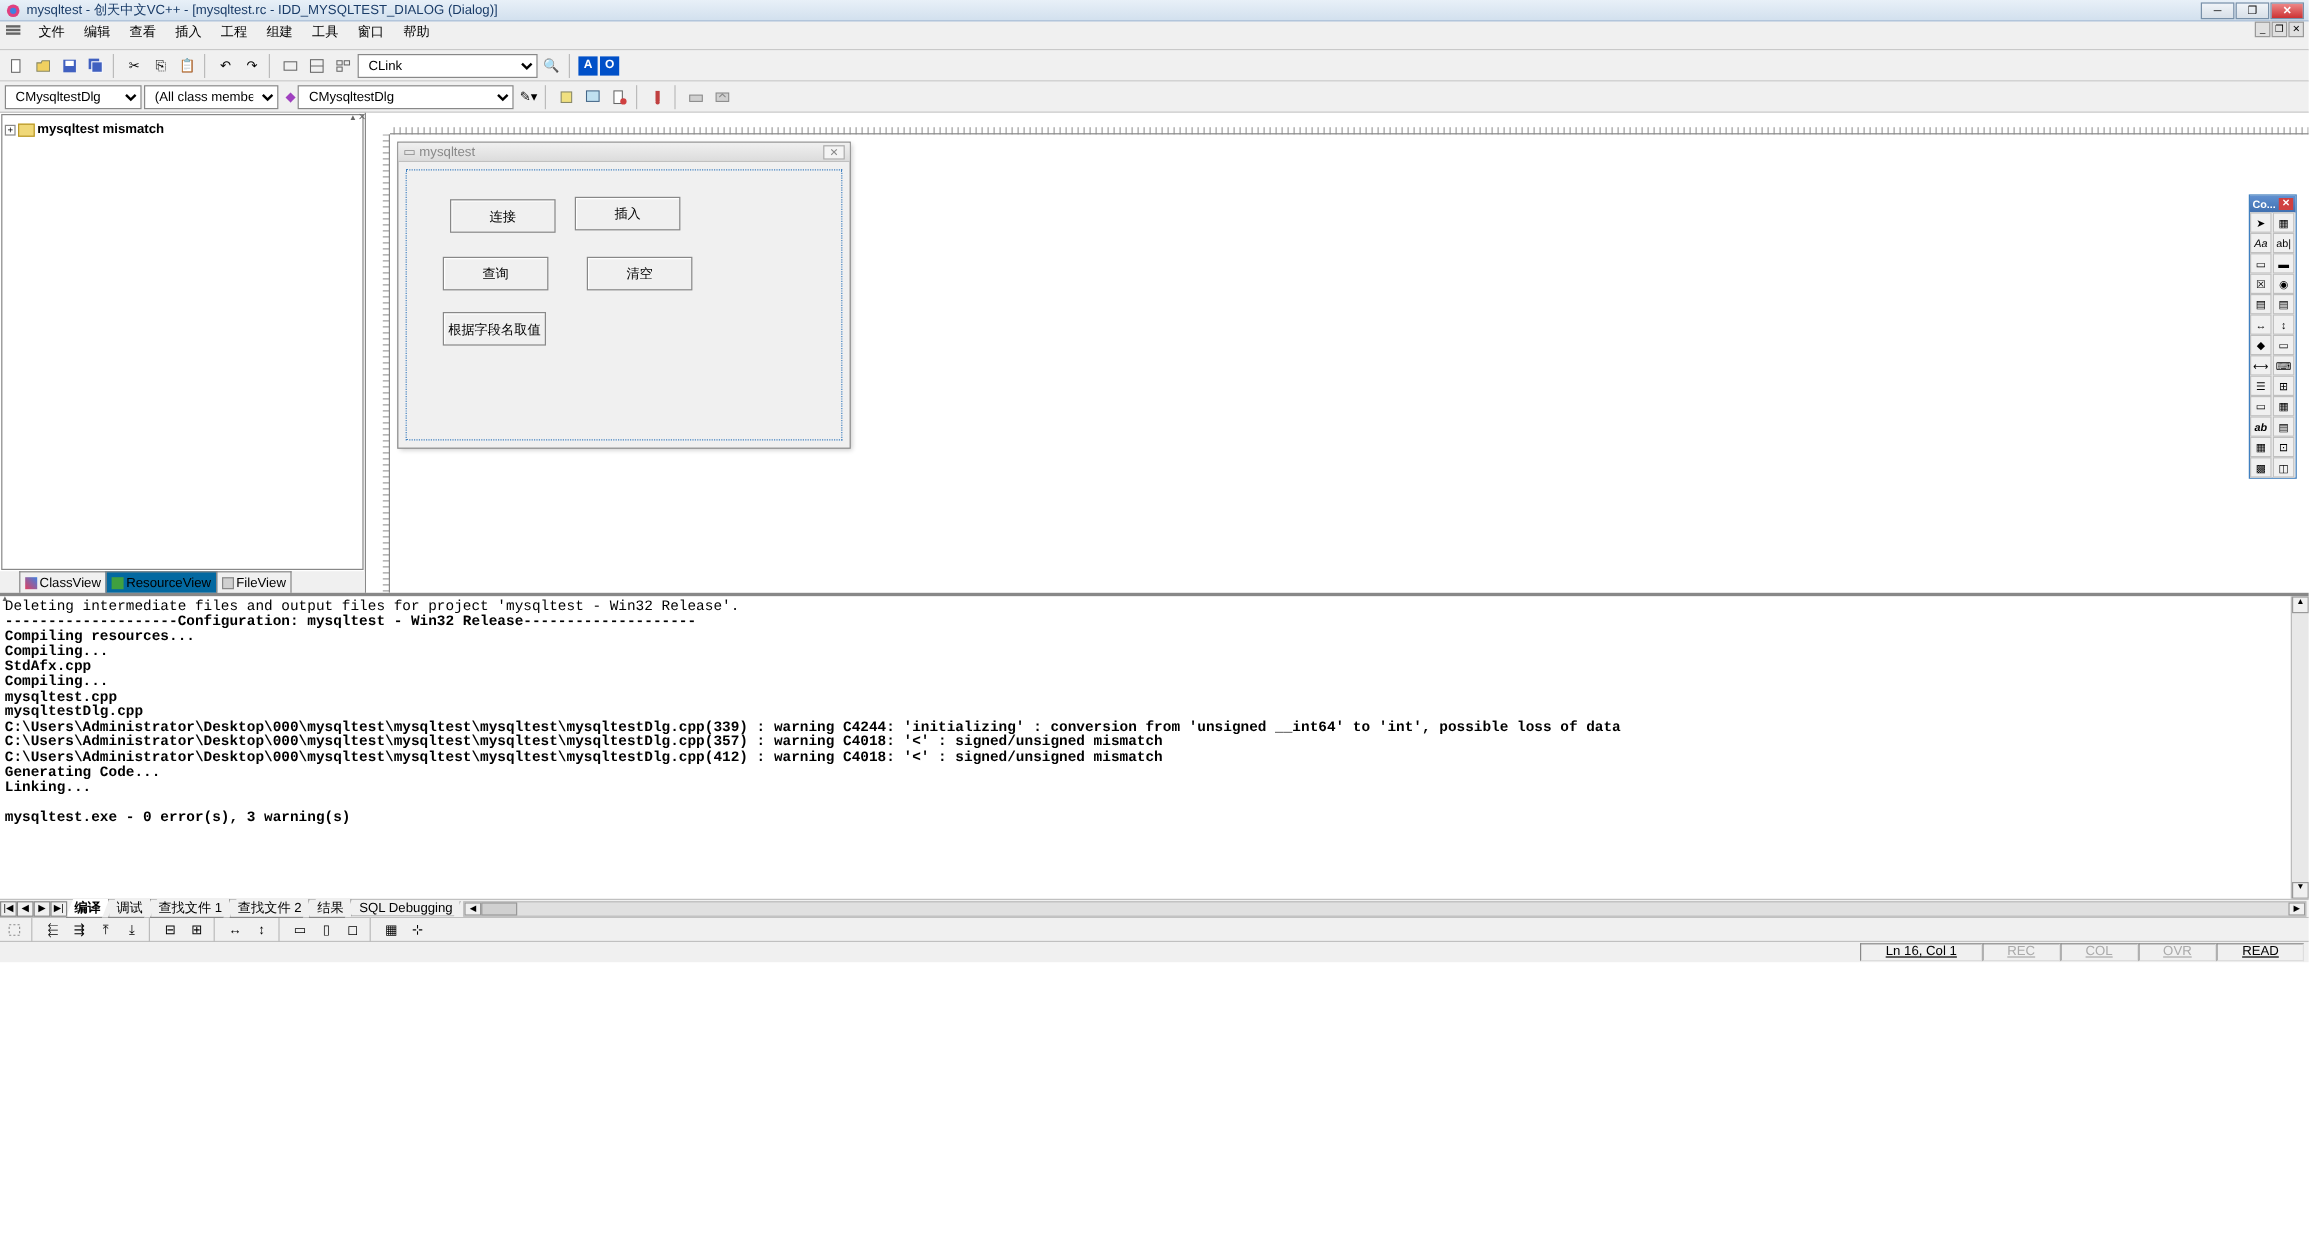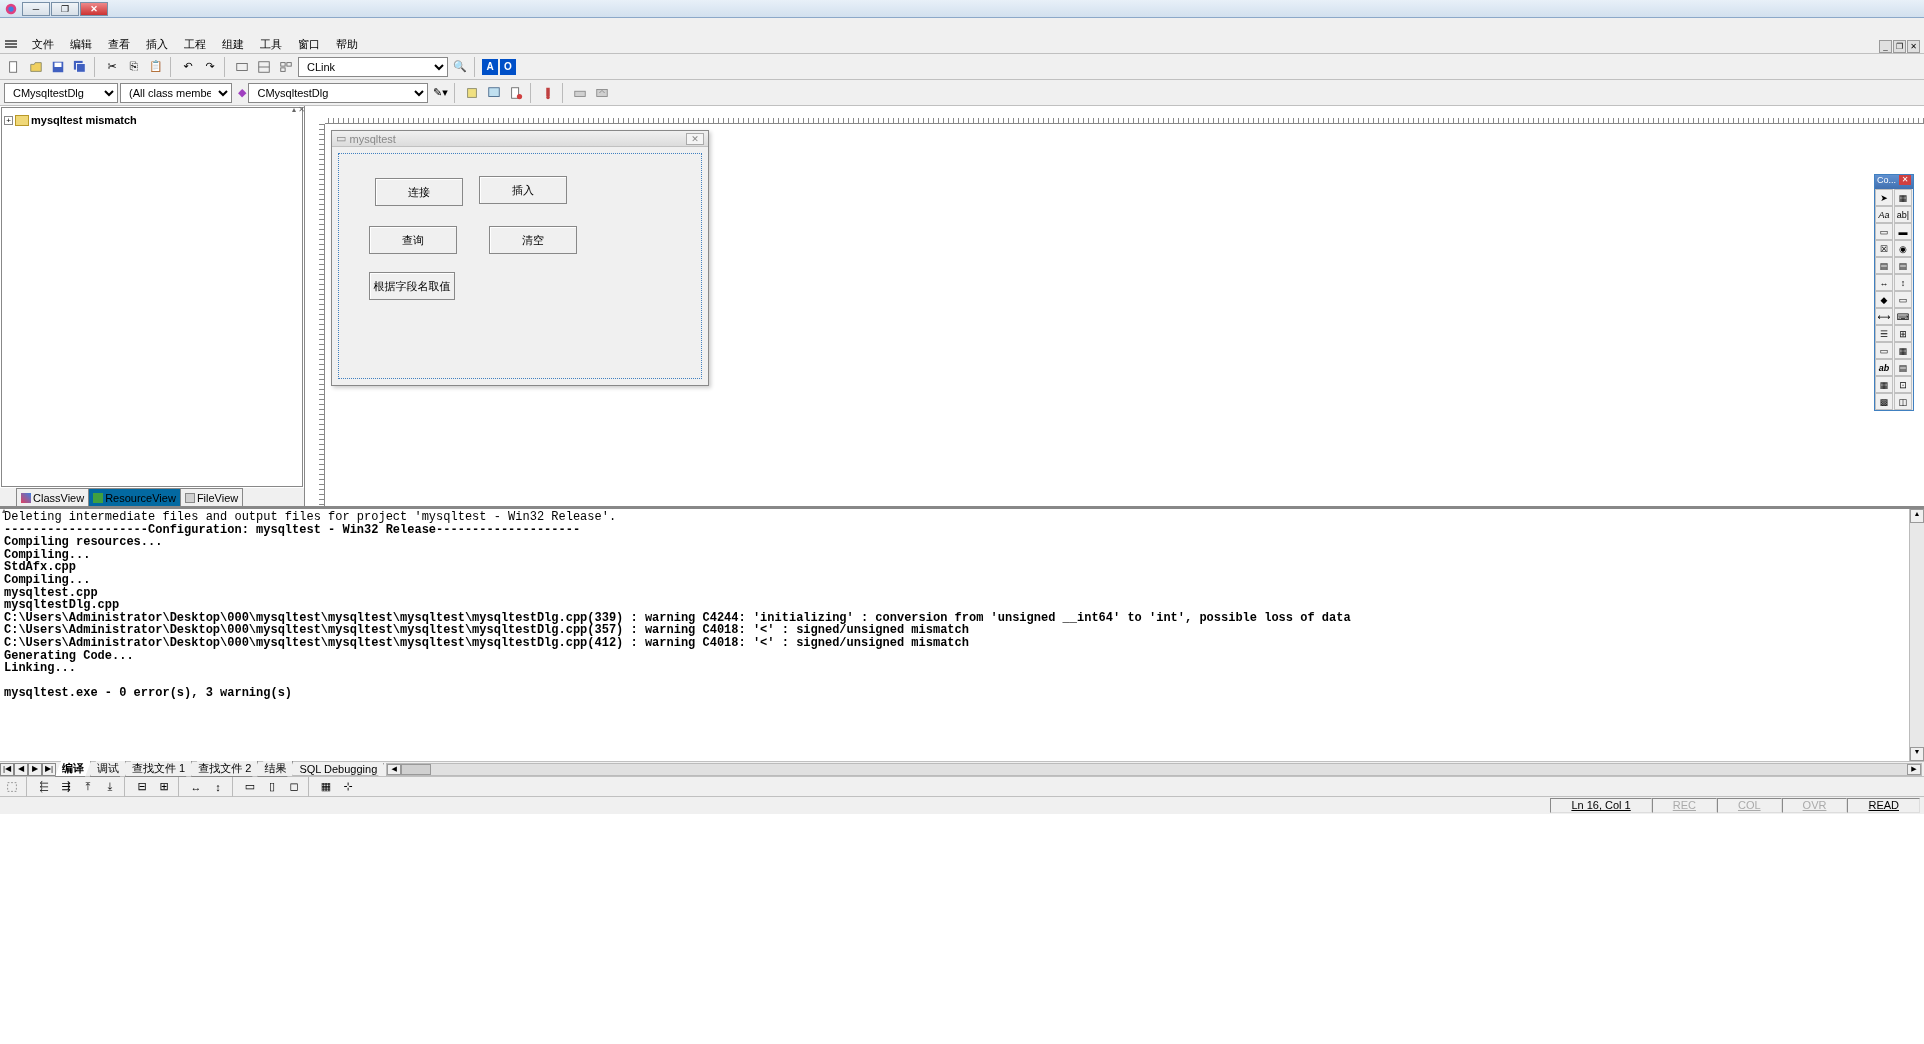--- a/index.html
+++ b/index.html
@@ -5,21 +5,21 @@
 * { box-sizing: border-box; margin: 0; padding: 0; }
 body { font-family: "Microsoft YaHei", Tahoma, sans-serif; font-size: 11px; background: #fff; overflow: hidden; }
 
 .title-bar { height: 18px; background: linear-gradient(#e8f0f8, #d2e0ee); display: flex; align-items: center; padding: 0 4px; border-bottom: 1px solid #8ca8c8; }
 .title-bar-icon { width: 14px; height: 14px; margin-right: 4px; }
 .title-text { flex: 1; color: #1a3c68; font-size: 11px; }
 .win-btns { display: flex; gap: 1px; }
 .win-btn { width: 28px; height: 14px; border: 1px solid #7890a8; background: linear-gradient(#f0f4f8, #d8e0e8); display: flex; align-items: center; justify-content: center; font-size: 9px; cursor: pointer; }
 .win-btn.close { background: linear-gradient(#e88, #c33); color: #fff; font-weight: bold; }
 
-.menu-bar { height: 36px; background: #f0f0f0; display: flex; align-items: flex-end; padding: 0 4px; border-bottom: 1px solid #c0c0c0; }
+.menu-bar { height: 24px; background: #f0f0f0; display: flex; align-items: flex-start; padding: 0 4px; border-bottom: 1px solid #c0c0c0; }
 .menu-bar span:first-child { margin-right: 6px; }
 .menu-item { padding: 1px 8px; cursor: pointer; }
 .mdi-btns { margin-left: auto; display: flex; gap: 1px; }
 .mdi-btn { width: 13px; height: 13px; border: 1px solid #999; background: #e0e0e0; font-size: 8px; display: flex; align-items: center; justify-content: center; cursor: pointer; }
 
 .toolbar { height: 26px; background: #f0f0f0; display: flex; align-items: center; padding: 2px 4px; border-bottom: 1px solid #c0c0c0; gap: 2px; }
 .tb-btn { width: 20px; height: 20px; border: 1px solid transparent; display: flex; align-items: center; justify-content: center; cursor: pointer; }
 .tb-sep { width: 4px; height: 20px; border-left: 1px solid #bbb; margin: 0 2px; }
 .tb-select { height: 20px; border: 1px solid #888; background: #fff; font-size: 11px; padding: 0 4px; }
 
@@ -45,21 +45,21 @@
 .rulers-h { position: absolute; top: 0; left: 20px; right: 0; height: 18px; background: #fff; border-bottom: 1px solid #888; font-size: 7px; overflow: hidden; background-image: repeating-linear-gradient(to right, #888 0, #888 1px, transparent 1px, transparent 5px); background-position: 8px 12px; background-size: 5px 6px; background-repeat: repeat-x; }
 .rulers-v { position: absolute; top: 18px; left: 0; width: 20px; bottom: 0; background: #fff; border-right: 1px solid #888; background-image: repeating-linear-gradient(to bottom, #888 0, #888 1px, transparent 1px, transparent 5px); background-position: 14px 0; background-size: 6px 5px; background-repeat: repeat-y; }
 
 .dialog-preview { position: absolute; top: 24px; left: 26px; width: 378px; height: 256px; border: 1px solid #888; background: #f0f0f0; box-shadow: 2px 2px 4px rgba(0,0,0,0.2); }
 .dlg-title { height: 16px; background: linear-gradient(#f0f0f0, #dcdcdc); border-bottom: 1px solid #c0c0c0; display: flex; align-items: center; padding: 0 4px; font-size: 11px; color: #888; }
 .dlg-title-x { margin-left: auto; width: 18px; height: 12px; border: 1px solid #aaa; font-size: 9px; text-align: center; background: #f4f4f4; cursor: pointer; }
 .dlg-body { margin: 6px; height: 226px; border: 1px dotted #4080c0; background: #f0f0f0; position: relative; }
 .dlg-btn { position: absolute; width: 88px; height: 28px; border: 1px solid #888; background: #f0f0f0; font-size: 11px; cursor: pointer; box-shadow: 1px 1px 0 #fff inset; }
 
 .toolbox { position: absolute; top: 68px; right: 10px; width: 40px; background: #f0f0f0; border: 1px solid #4080c0; }
-.toolbox-title { height: 14px; background: linear-gradient(#6090d0, #4070b0); color: #fff; font-size: 9px; display: flex; align-items: flex-start; padding: 0 2px; }
+.toolbox-title { height: 14px; background: linear-gradient(#6090d0, #4070b0); color: #fff; font-size: 9px; display: flex; align-items: center; padding: 0 2px; font-weight: bold; }
 .toolbox-close { margin-left: auto; width: 12px; height: 10px; background: #d04040; color: #fff; font-size: 8px; text-align: center; cursor: pointer; line-height: 10px; }
 .toolbox-grid { display: grid; grid-template-columns: 1fr 1fr; }
 .tbx-cell { width: 18px; height: 17px; border: 1px solid #c0c0c0; display: flex; align-items: center; justify-content: center; font-size: 9px; cursor: pointer; background: #f0f0f0; }
 
 .output-panel { height: 270px; border-top: 3px solid #888; display: flex; flex-direction: column; position: relative; }
 .output-handle { position: absolute; top: -3px; left: 2px; font-size: 8px; color: #666; }
 .output-text { flex: 1; background: #fff; font-family: "Courier New", monospace; font-size: 12px; padding: 2px 4px; overflow: auto; white-space: pre; line-height: 1.05; }
 .output-text b { font-weight: bold; }
 .output-scroll-h { height: 15px; background: #f0f0f0; border-top: 1px solid #c0c0c0; display: flex; align-items: center; }
 .out-tabs { display: flex; align-items: center; font-size: 11px; }
@@ -86,20 +86,21 @@
 </head>
 <body>
 
 <div class="title-bar">
   <span class="title-bar-icon">
     <svg viewBox="0 0 16 16">
         <circle cx="8" cy="8" r="6" fill="#e04080"></circle>
         <circle cx="8" cy="8" r="3" fill="#4080e0"></circle>
       </svg>
   </span>
+  <span class="title-text">mysqltest - 创天中文VC++ - [mysqltest.rc - IDD_MYSQLTEST_DIALOG (Dialog)]</span>
   <div class="win-btns">
     <div class="win-btn">─</div>
     <div class="win-btn">❐</div>
     <div class="win-btn close">✕</div>
   </div>
 </div>
 
 <div class="menu-bar">
   <span><svg viewBox="0 0 14 14">
         <rect x="1" y="3" width="12" height="2" fill="#666"></rect>

